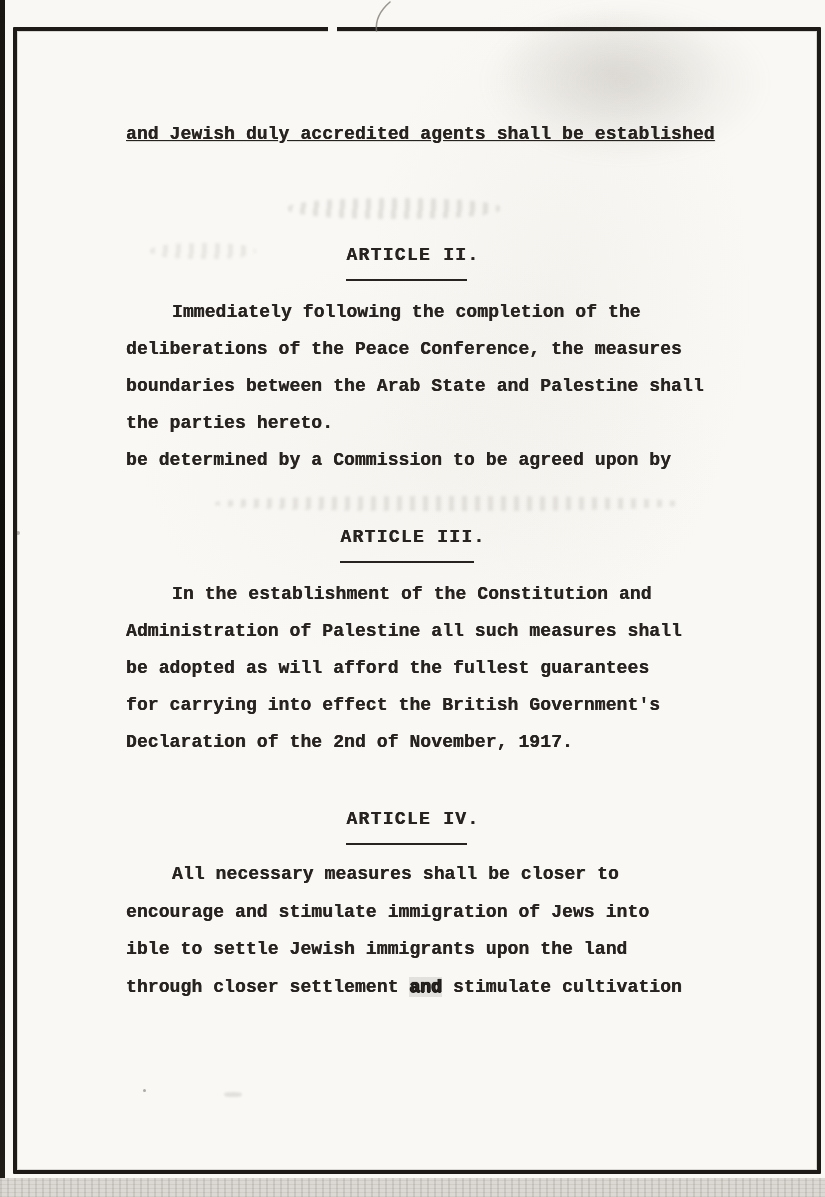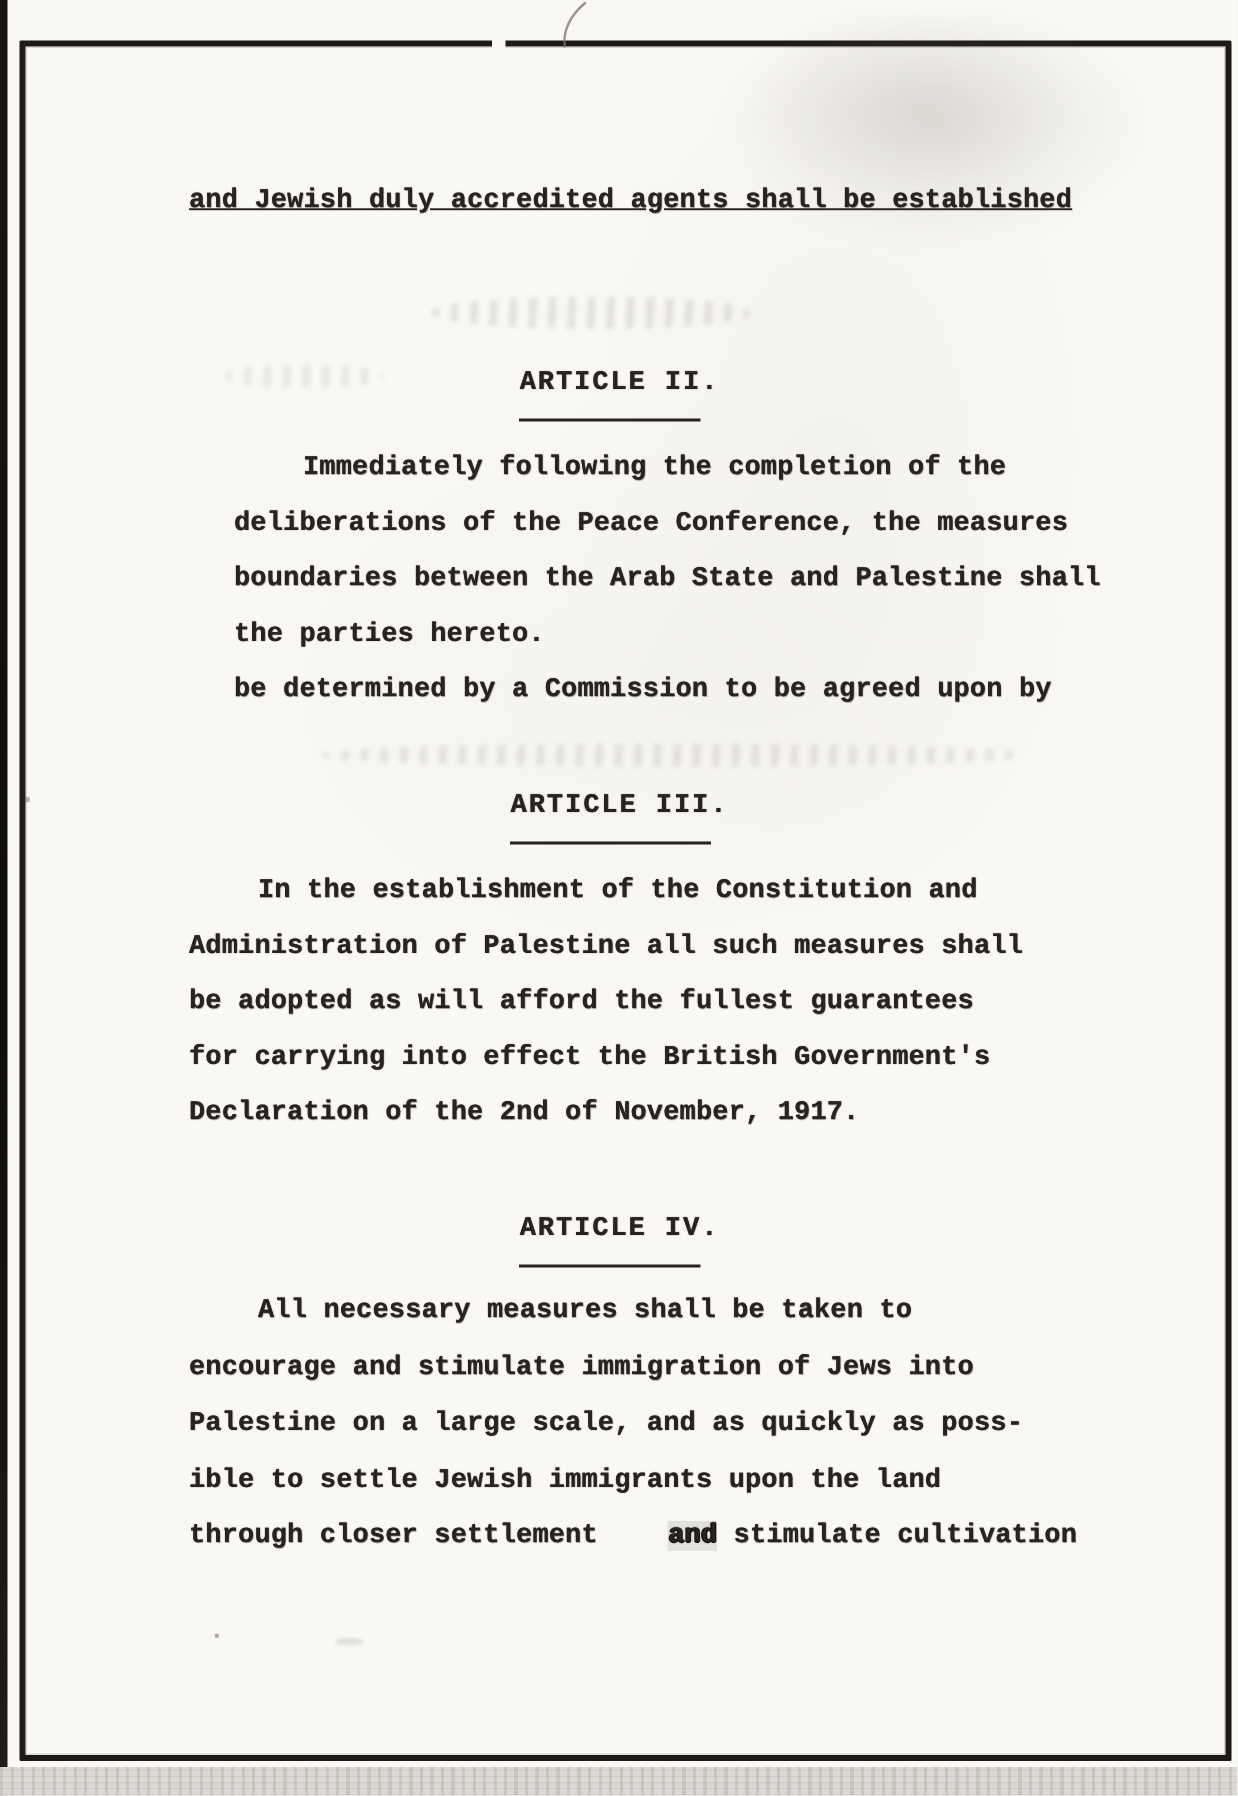--- a/index.html
+++ b/index.html
@@ -70,36 +70,35 @@
   .textcol { position:absolute; left:126px; top:0; width:600px; }
   .tblock {
     position:absolute; left:0; width:600px;
     color:var(--ink);
     font-size:18px; font-weight:700;
     letter-spacing:0.1px;
     text-shadow: 0 0 0.6px rgba(25,20,15,.85), 0.4px 0.4px 0.5px rgba(25,20,15,.35);
   }
   .line { display:block; }
   .block-p1 { top:114px; line-height:40px;text-decoration:underline; }
-  .block-p2 { top:294px; line-height:37px;margin-left:30px; }
+  .block-p2 { top:294px; line-height:37px; }
   .block-p3 { top:576px; line-height:37px; }
   .block-p4 { top:856px; line-height:37.5px; }
   .indent { text-indent:46px; }
   .heading {
     width:574px; text-align:center; line-height:26px;
     letter-spacing:1.3px;
   }
   .block-h2 { top:242px; }
   .block-h3 { top:524px; }
   .block-h4 { top:806px; }
   .hlabel { border-bottom:2.5px solid var(--ink); padding-bottom:14px; }
   .overstruck {
     text-shadow: 0 0 1px rgba(10,8,5,.95), 0.7px 0 rgba(10,8,5,.9), -0.7px 0 rgba(10,8,5,.9), 0 0.7px rgba(10,8,5,.9);
     background: rgba(35,28,22,.10);
-    margin-left: 36px;
   }
 </style>
 </head>
 <body>
 
 <div class="scan">
 
   <div class="edge-left"></div>
   <div class="band-bottom"></div>
 
@@ -147,21 +146,20 @@
       <span class="line">be adopted as will afford the fullest guarantees</span>
       <span class="line">for carrying into effect the British Government's</span>
       <span class="line">Declaration of the 2nd of November, 1917.</span>
     </div>
 
     <div class="tblock heading block-h4">
       <span class="hlabel">ARTICLE IV</span><span>.</span>
     </div>
 
     <div class="tblock block-p4">
-      <span class="line indent">All necessary measures shall be taken to</span>
+      <span class="line indent">All necessary measures shall be closer to</span>
       <span class="line">encourage and stimulate immigration of Jews into</span>
-      <span class="line">Palestine on a large scale, and as quickly as poss-</span>
       <span class="line">ible to settle Jewish immigrants upon the land</span>
       <span class="line"><span>through closer settlement </span><span class="overstruck">and</span><span> stimulate cultivation</span></span>
     </div>
 
   </div>
 </div>
 
 </body></html>

